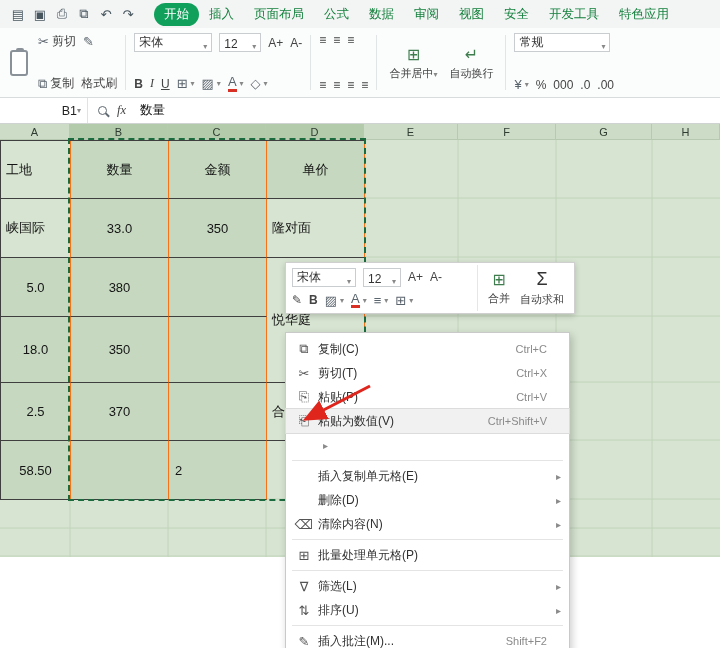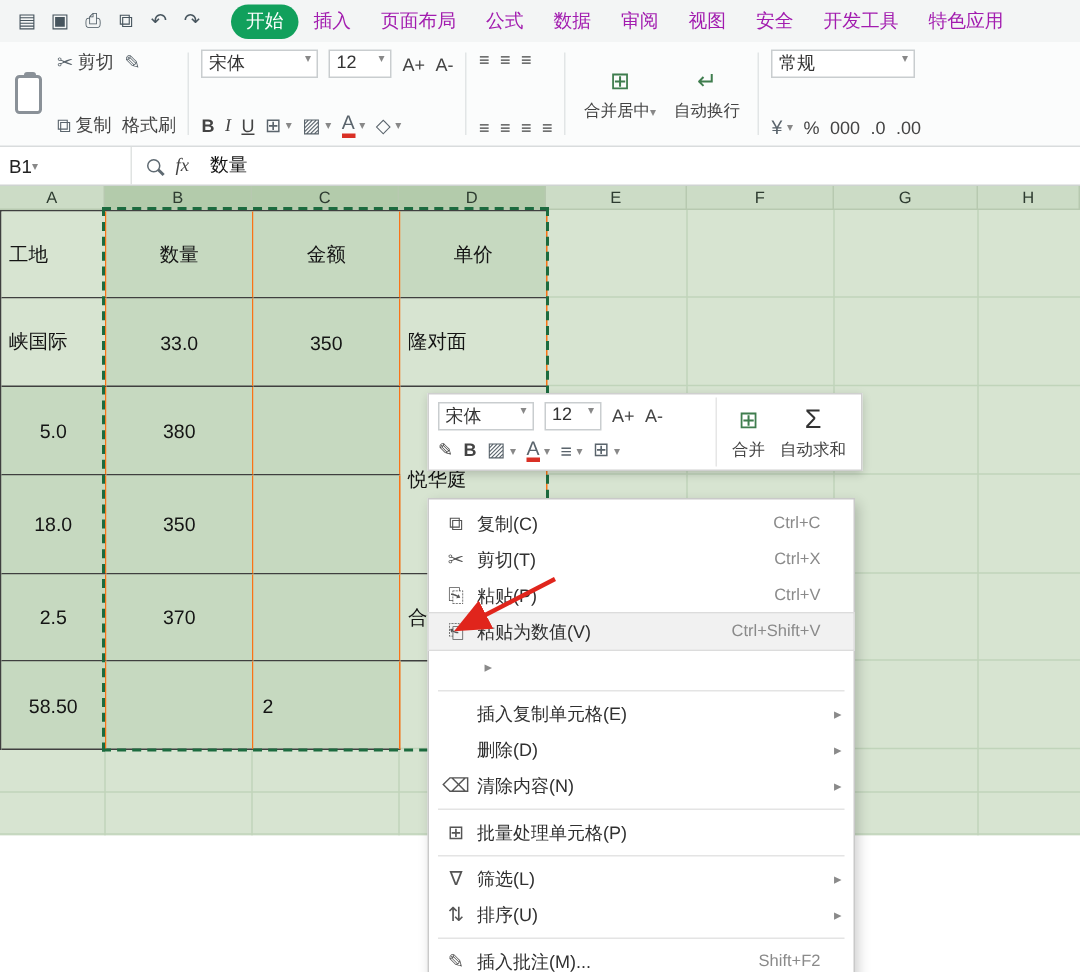--- a/index.html
+++ b/index.html
@@ -6,54 +6,54 @@
   html,body { width:720px; height:648px; overflow:hidden;
     font-family:"Liberation Sans","DejaVu Sans",sans-serif; }
   .app { position:relative; width:720px; height:648px; background:#fff; }
 
   
   .topbar { position:absolute; top:0; left:0; right:0; height:28px;
     background:#f3f5f5; display:flex; align-items:center; padding-left:8px; }
   .qa { display:flex; align-items:center; gap:2px; }
   .qa span { width:20px; text-align:center; font-size:13px; color:#47555e; cursor:default; }
   .tabs { display:flex; align-items:flex-end; margin-left:16px; }
-  .tab { padding:3px 10px; font-size:12.5px; color:#a21caf; white-space:nowrap; cursor:default; }
+  .tab { padding:3px 10px; font-size:12.5px; color:#15803d; white-space:nowrap; cursor:default; }
   .tab-active { background:#11a05c; color:#fff; border-radius:13px; }
 
   
   .ribbon { position:absolute; top:28px; left:0; right:0; height:70px;
     background:#fbfcfc; border-bottom:1px solid #d9dcdd; display:flex;
     align-items:stretch; padding:5px 6px; gap:6px; }
   .grp { display:flex; flex-direction:column; justify-content:space-between; }
   .grow { display:flex; align-items:center; gap:7px; }
   .vdiv { width:1px; background:#e2e5e6; margin:2px 2px; }
   .rbtn { font-size:12px; color:#444; display:inline-flex; align-items:center; gap:3px; cursor:default; }
   .ic { font-size:13px; color:#5a646c; }
   .caret { font-size:8px; color:#888; }
   .dd { border:1px solid #c9cdcf; background:#fff; height:19px; display:inline-flex;
-    align-items:flex-start; justify-content:space-between; padding:0 4px; font-size:12px; color:#333; }
+    align-items:flex-end; justify-content:space-between; padding:0 4px; font-size:12px; color:#333; }
   .w70{width:78px;} .w40{width:42px;} .w90{width:96px;} .w64{width:64px;} .w36{width:38px;}
   .bold{font-weight:bold;} .ital{font-style:italic; font-family:"Liberation Serif",serif;}
   .undl{text-decoration:underline;}
   .ucolor{border-bottom:3px solid #d93025; line-height:1.05;}
   .clip { flex-direction:row; gap:6px; align-items:center; }
   .paste-big { width:26px; height:40px; display:flex; align-items:center; justify-content:center; }
   .clipboard-shape { width:18px; height:26px; border:2px solid #8a9198; border-radius:3px; position:relative; background:#fff; }
   .clipboard-shape::before { content:''; position:absolute; top:-4px; left:4px; width:8px; height:4px;
     background:#8a9198; border-radius:2px; }
   .clip-col { display:flex; flex-direction:column; justify-content:space-between; height:100%; }
   .tallgrp { flex-direction:row; gap:4px; align-items:stretch; }
   .tallbtn { display:flex; flex-direction:column; align-items:center; justify-content:center;
     gap:2px; font-size:11px; color:#444; padding:0 4px; cursor:default; }
   .tallbtn .bigic { font-size:16px; color:#3f7d4e; }
 
   
   .formula-bar { position:absolute; top:98px; left:0; right:0; height:26px; background:#fff;
     border-bottom:1px solid #cfd4d2; display:flex; align-items:center; font-size:12.5px; }
-  .name-box { width:88px; height:100%; display:flex; align-items:center; justify-content:flex-start;
+  .name-box { width:88px; height:100%; display:flex; align-items:center; justify-content:flex-end;
     padding:0 6px; border-right:1px solid #e0e3e2; color:#222; }
   .fb-ic { margin-left:10px; display:inline-flex; align-items:center; }
   .mag { width:9px; height:9px; border:1.5px solid #5f6a72; border-radius:50%; position:relative; display:inline-block; }
   .mag::after { content:''; position:absolute; width:5px; height:1.5px; background:#5f6a72;
     right:-4px; bottom:-1px; transform:rotate(45deg); }
   .fx { font-style:italic; font-family:"Liberation Serif",serif; color:#444; margin-left:10px; }
   .fb-value { margin-left:14px; color:#111; }
 
   
   .sheet { position:absolute; top:124px; left:0; width:720px; height:524px; background:#fff; }

